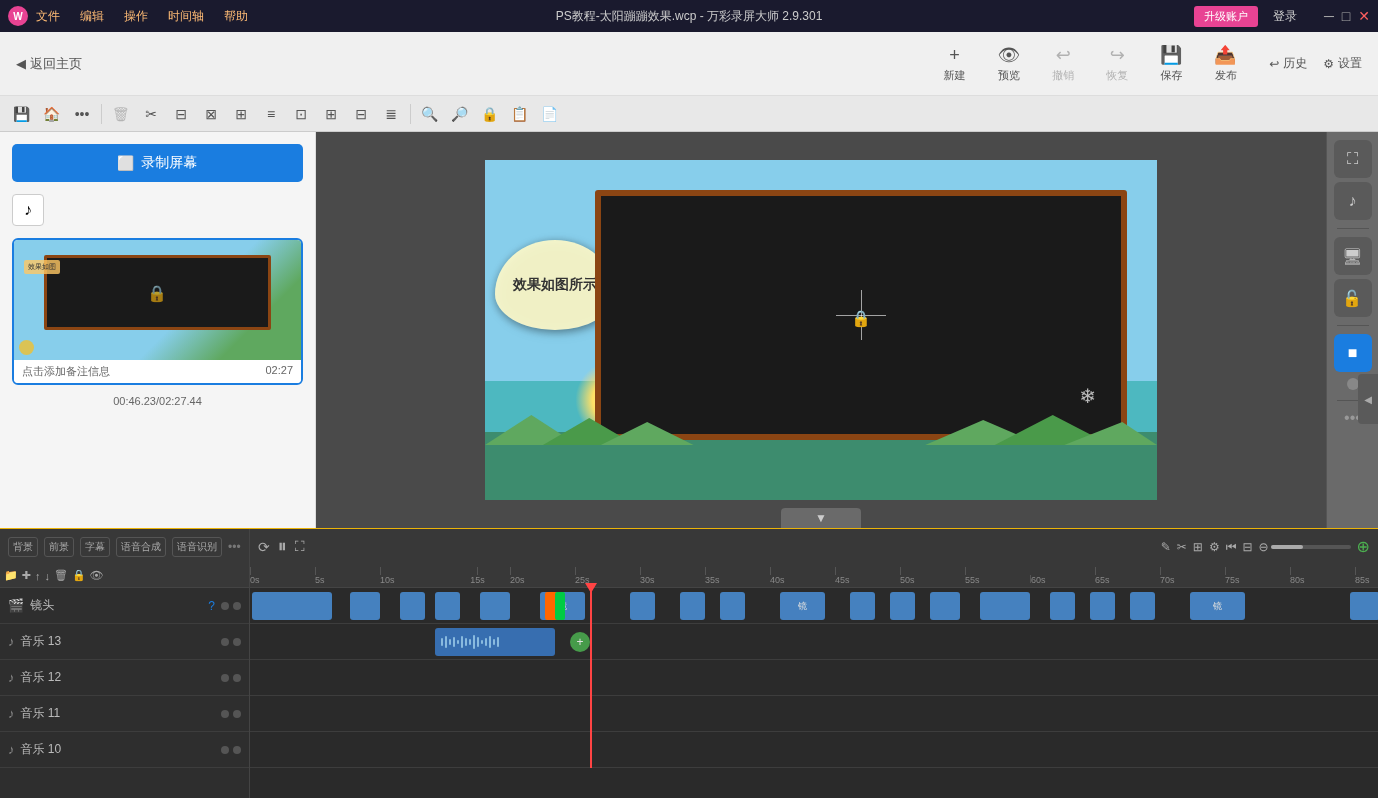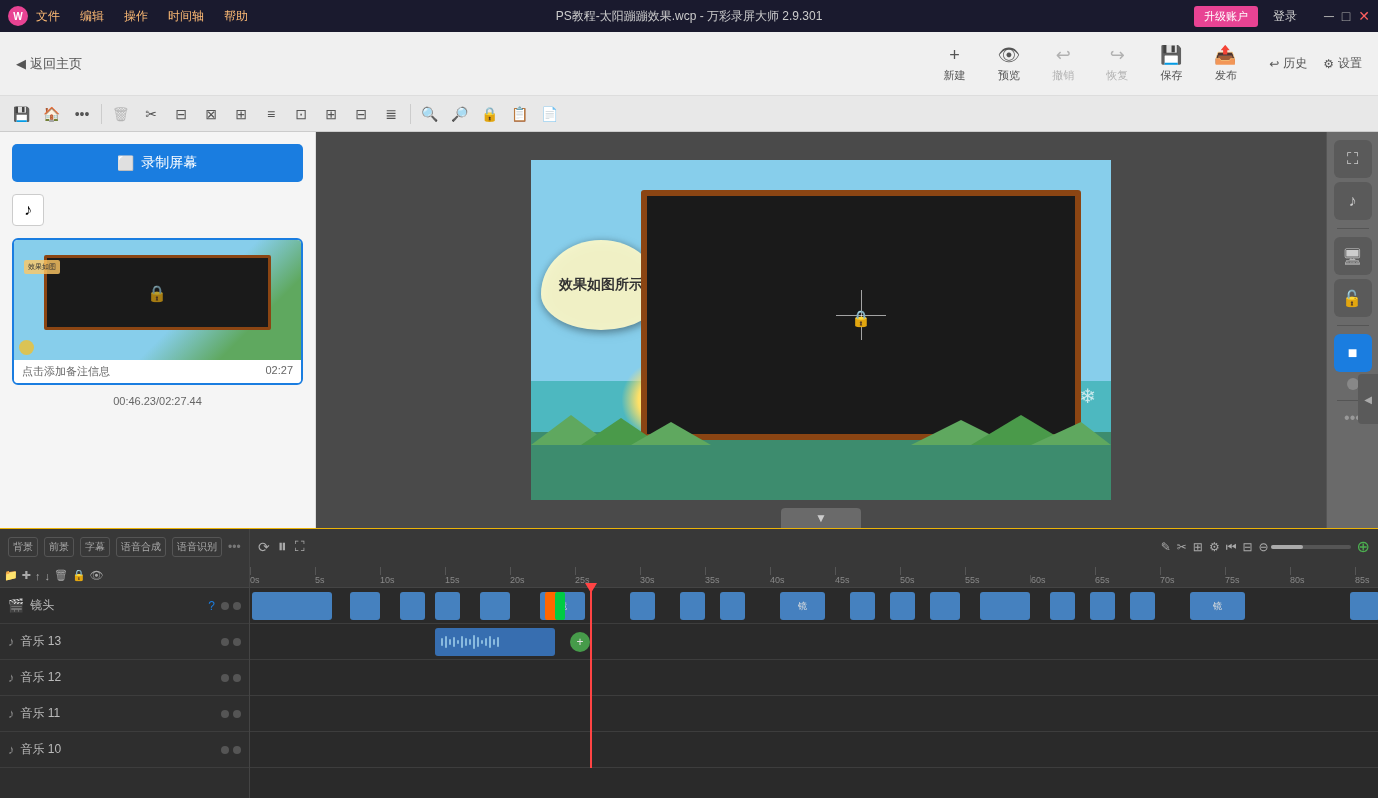--- a/index.html
+++ b/index.html
@@ -163,21 +163,21 @@
     .preview-canvas {
       flex: 1;
       background: #4a4a4a;
       display: flex;
       align-items: center;
       justify-content: center;
       position: relative;
       overflow: hidden;
     }
     .preview-scene {
-      width: 580px; height: 340px;
+      width: 672px; height: 340px;
       background: linear-gradient(180deg, #87ceeb 0%, #87ceeb 65%, #4db8c0 65%, #4db8c0 80%, #3d8c6e 80%);
       position: relative;
       overflow: hidden;
       padding-left: 33px;
     }
     .scene-blackboard {
       position: absolute;
       top: 30px; left: 110px; right: 30px; bottom: 60px;
       background: #1a1a1a;
       border: 6px solid #8B4513;
@@ -569,21 +569,21 @@
               <span style="font-size:9px;color:#888;white-space:nowrap;">0s</span>
             </div>
             <div style="display: flex; flex-direction: column; align-items: flex-start; width: 65px; position: relative;">
               <div style="width:1px;height:8px;background:#555;"></div>
               <span style="font-size:9px;color:#888;white-space:nowrap;">5s</span>
             </div>
             <div style="display: flex; flex-direction: column; align-items: flex-start; width: 65px; position: relative;">
               <div style="width:1px;height:8px;background:#555;"></div>
               <span style="font-size:9px;color:#888;white-space:nowrap;">10s</span>
             </div>
-            <div style="display: flex; flex-direction: column; align-items: flex-start; width: 65px; position: relative;">
+            <div style="display: flex; flex-direction: column; align-items: center; width: 65px; position: relative;">
               <div style="width:1px;height:8px;background:#555;"></div>
               <span style="font-size:9px;color:#888;white-space:nowrap;">15s</span>
             </div>
             <div style="display: flex; flex-direction: column; align-items: flex-start; width: 65px; position: relative;">
               <div style="width:1px;height:8px;background:#555;"></div>
               <span style="font-size:9px;color:#888;white-space:nowrap;">20s</span>
             </div>
             <div style="display: flex; flex-direction: column; align-items: flex-start; width: 65px; position: relative;">
               <div style="width:1px;height:8px;background:#555;"></div>
               <span style="font-size:9px;color:#888;white-space:nowrap;">25s</span>

